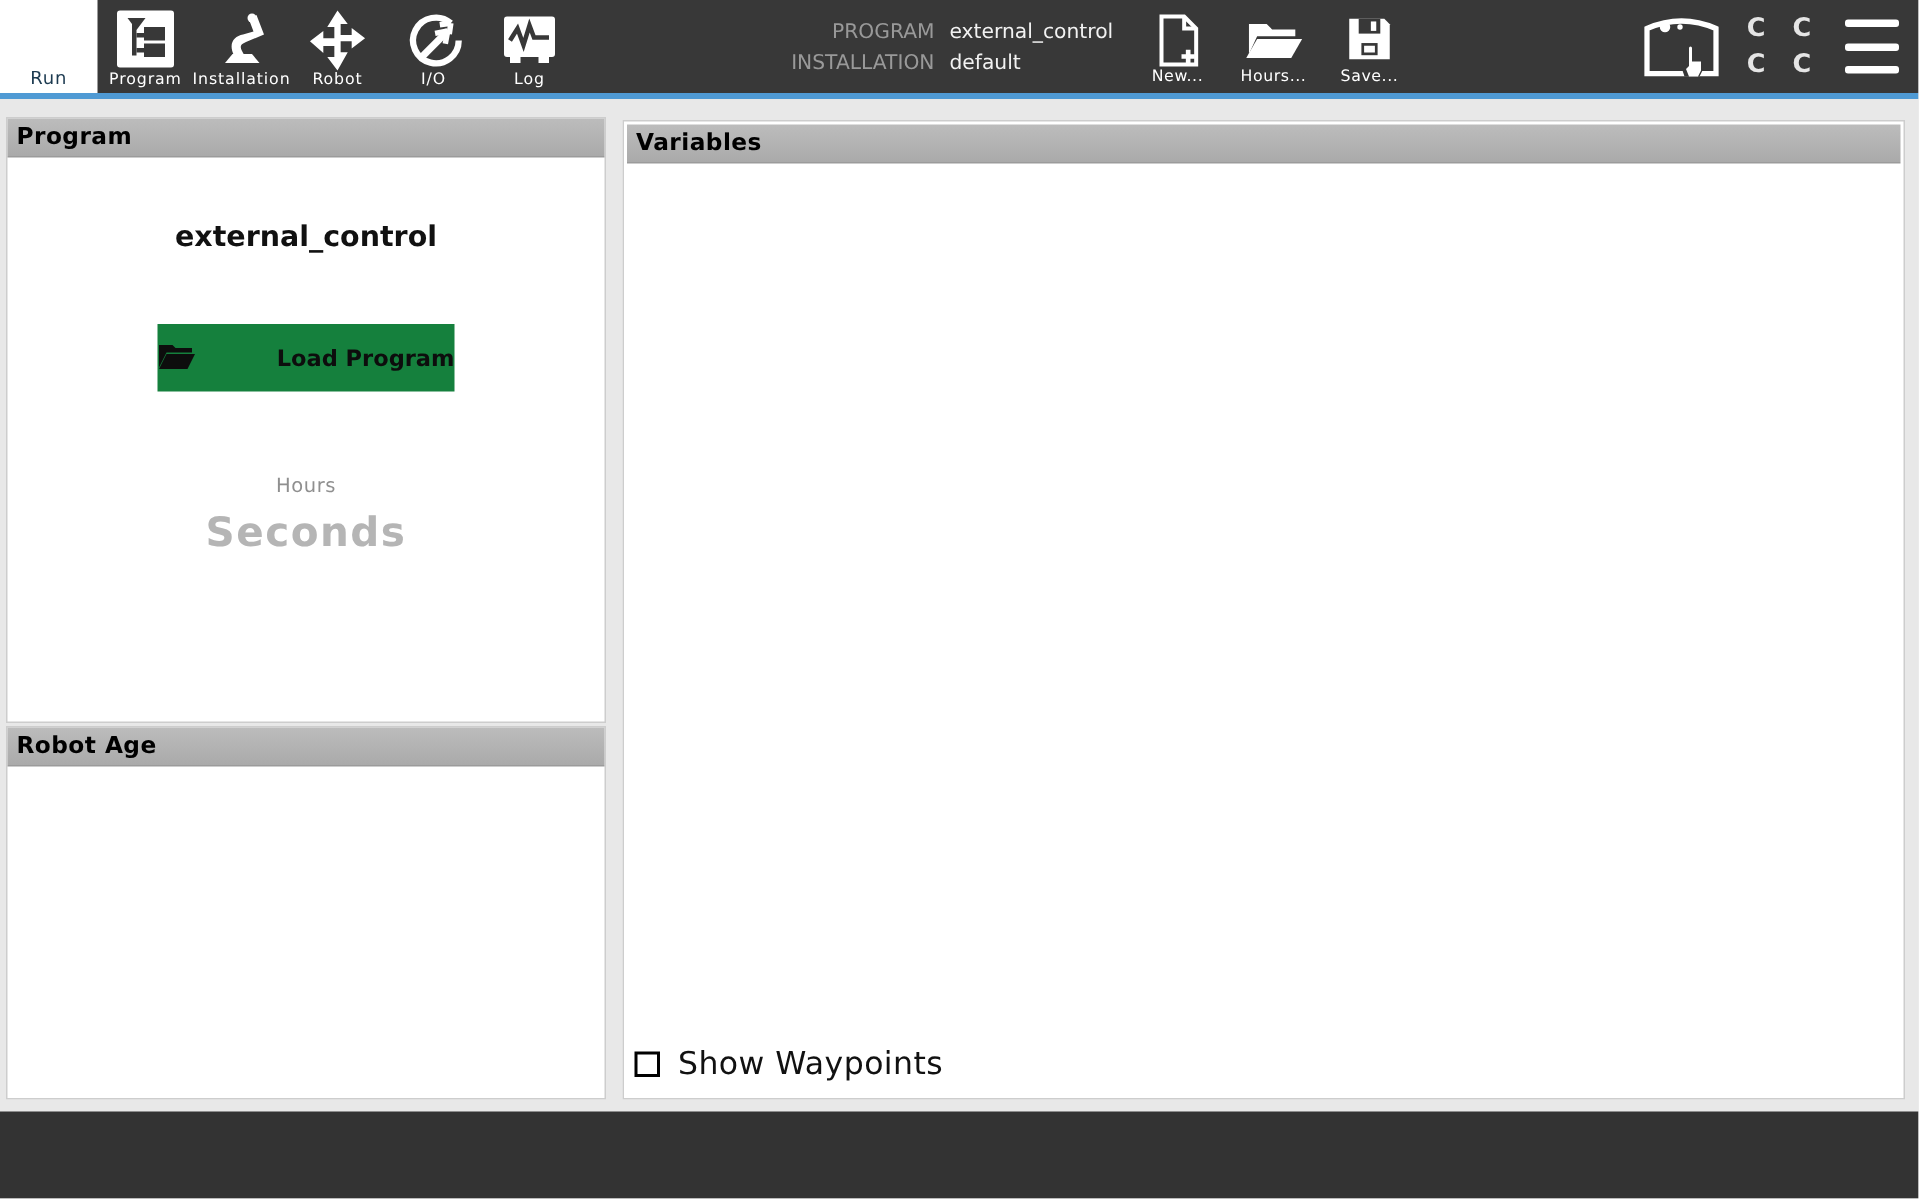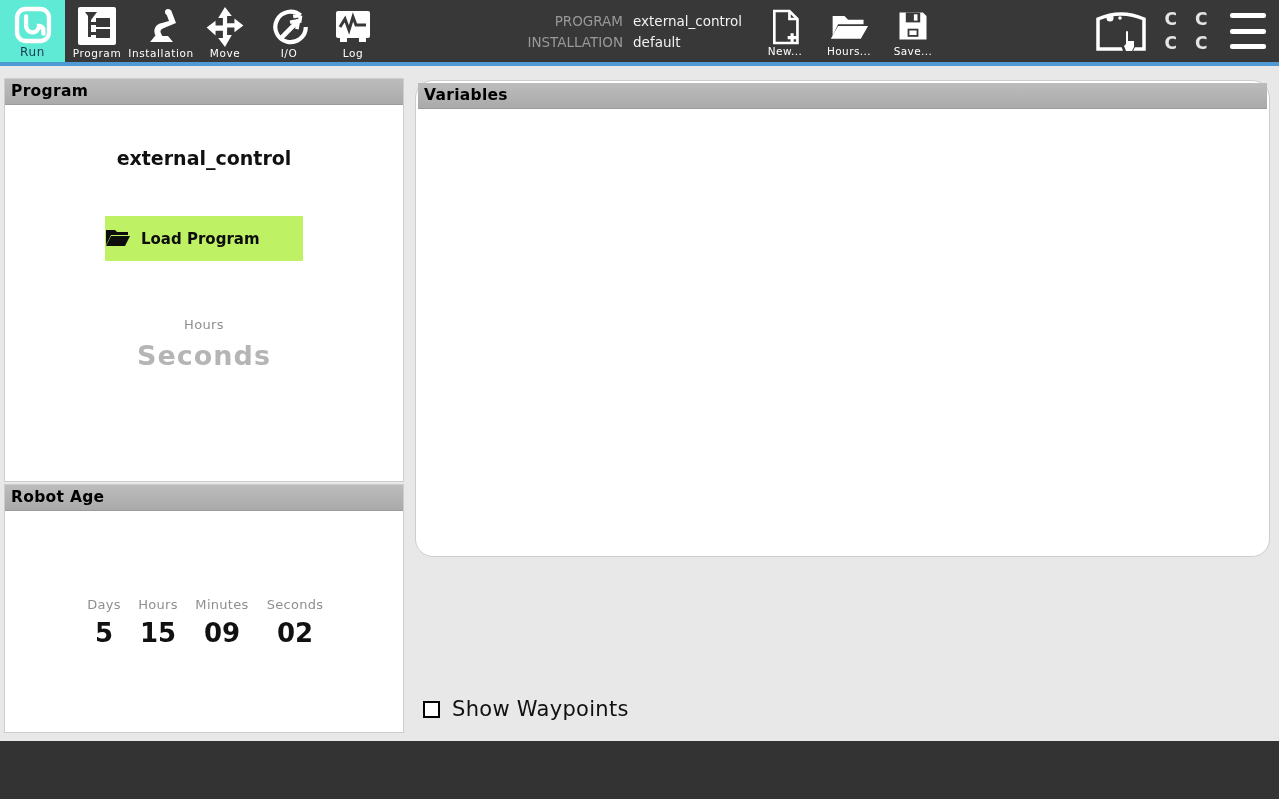--- a/index.html
+++ b/index.html
@@ -8,21 +8,21 @@
   .app { position:relative; width:1279px; height:799px; background:#e8e8e8; }
 
   
   .topbar { position:absolute; top:0; left:0; width:1279px; height:62px; background:#383838; }
   .topbar-accent { position:absolute; top:62px; left:0; width:1279px; height:4px; background:#4f9ad4; }
 
   .tab { position:absolute; top:0; height:62px; display:flex; flex-direction:column;
          align-items:center; justify-content:flex-end; padding-bottom:3px; cursor:pointer; }
   .tab .ticon { position:absolute; top:6px; left:50%; transform:translateX(-50%); }
   .tab-label { font-size:10.5px; letter-spacing:.6px; color:#fff; }
-  .tab-run { left:0; width:65px; background:#5eead4; }
+  .tab-run { left:0; width:65px; background:#ffffff; }
   .tab-run .tab-label { color:#1c3a50; font-size:12px; }
   .tab-program      { left:65px;  width:64px; }
   .tab-installation { left:129px; width:64px; }
   .tab-move         { left:193px; width:64px; }
   .tab-io           { left:257px; width:64px; }
   .tab-log          { left:321px; width:64px; }
 
   .prog-info { position:absolute; left:500px; top:11px; display:grid;
                grid-template-columns:123px auto; column-gap:10px; row-gap:1px;
                font-size:13.5px; line-height:20px; }
@@ -51,39 +51,39 @@
   .panel-header { height:26px; background:linear-gradient(#bcbcbc,#aaaaaa);
                   border-bottom:1px solid #9b9b9b; font-weight:bold; font-size:15.5px;
                   color:#000; padding:3px 0 0 6px; letter-spacing:.3px; }
   .panel-body { position:relative; width:100%; }
 
   .program-panel { left:4px; top:78px; width:400px; height:404px; }
   .program-panel .panel-body { height:376px; }
   .program-name { position:absolute; top:42px; width:100%; text-align:center;
                   font-weight:bold; font-size:19px; color:#111; }
   .load-btn { position:absolute; top:111px; left:50%; transform:translateX(-50%);
-              width:198px; height:45px; background:#bef264; border:none; cursor:pointer;
-              display:flex; align-items:center; justify-content:flex-start; gap:10px;
+              width:198px; height:45px; background:#15803d; border:none; cursor:pointer;
+              display:flex; align-items:center; justify-content:space-between; gap:10px;
               font-family:inherit; font-weight:bold; font-size:15px; color:#0d0d0d; }
   .status-label { position:absolute; top:212px; width:100%; text-align:center;
                   font-size:13px; color:#8f8f8f; letter-spacing:.4px; }
   .status-value { position:absolute; top:235px; width:100%; text-align:center;
                   font-weight:bold; font-size:27px; color:#b5b5b5; letter-spacing:1px; }
 
   .robotage-panel { left:4px; top:484px; width:400px; height:249px; }
   .robotage-panel .panel-body { height:220px; }
   .age-col { position:absolute; top:86px; transform:translateX(-50%); text-align:center; }
   .age-col .age-label { font-size:13px; color:#8f8f8f; letter-spacing:.3px; }
   .age-col .age-value { margin-top:6px; font-weight:bold; font-size:26px; color:#111; }
   .age-days    { left:99px; }
   .age-hours   { left:153px; }
   .age-minutes { left:217px; }
   .age-seconds { left:290px; }
 
-  .variables-panel { left:415px; top:80px; width:855px; height:477px;border-radius:18px; }
+  .variables-panel { left:415px; top:80px; width:855px; height:653px; }
   .variables-panel .panel-header { margin:2px; height:26px; }
   .variables-panel .panel-body { height:620px; }
   .no-variables { position:absolute; top:222px; width:100%; text-align:center;
                   font-weight:bold; font-size:25px; color:#c7c7c7; letter-spacing:.5px; }
   .waypoints-row { position:absolute; left:7px; top:586px; display:flex;
                    align-items:center; gap:12px; cursor:pointer; }
   .checkbox { width:17px; height:17px; border:2px solid #000; background:#fff; }
   .waypoints-row .cb-label { font-size:21px; color:#111; letter-spacing:.3px; }
 
   
@@ -131,21 +131,21 @@
       </span>
       <span class="tab-label">Installation</span>
     </div>
 
     <div class="tab tab-move">
       <span class="ticon">
         <svg width="42" height="42" viewBox="0 0 40 40" fill="#fff">
           <path d="M20 1 l6.5 8.5 h-4.5 v7 h7 v-4.5 l8.5 6.5 -8.5 6.5 v-4.5 h-7 v7 h4.5 L20 39 l-6.5-8.5 h4.5 v-7 h-7 v4.5 L2.5 20.5 11 14 v4.5 h7 v-7 h-4.5 z"></path>
         </svg>
       </span>
-      <span class="tab-label">Move</span>
+      <span class="tab-label">Robot</span>
     </div>
 
     <div class="tab tab-io">
       <span class="ticon">
         <svg width="42" height="42" viewBox="0 0 40 40" fill="none" stroke="#fff" stroke-width="4">
           <path d="M31 9 a14.5 14.5 0 1 0 5 11"></path>
           <path d="M11 32 L29 14" stroke-width="4.5"></path>
           <path d="M29 14 l-8 1.5 M29 14 l-1.5 8" stroke-width="3.5"></path>
           <path d="M31 9 l-1 7 M31 9 l-7 1" stroke-width="3.5"></path>
         </svg>
@@ -244,38 +244,20 @@
         </span>
         <span>Load Program</span>
       </button>
       <div class="status-label">Hours</div>
       <div class="status-value">Seconds</div>
     </div>
   </section>
 
   <section class="panel robotage-panel">
     <div class="panel-header">Robot Age</div>
-    <div class="panel-body">
-      <div class="age-col age-days">
-        <div class="age-label">Days</div>
-        <div class="age-value">5</div>
-      </div>
-      <div class="age-col age-hours">
-        <div class="age-label">Hours</div>
-        <div class="age-value">15</div>
-      </div>
-      <div class="age-col age-minutes">
-        <div class="age-label">Minutes</div>
-        <div class="age-value">09</div>
-      </div>
-      <div class="age-col age-seconds">
-        <div class="age-label">Seconds</div>
-        <div class="age-value">02</div>
-      </div>
-    </div>
   </section>
 
   <section class="panel variables-panel">
     <div class="panel-header">Variables</div>
     <div class="panel-body">
       <div class="waypoints-row">
         <span class="checkbox"></span>
         <span class="cb-label">Show Waypoints</span>
       </div>
     </div>

